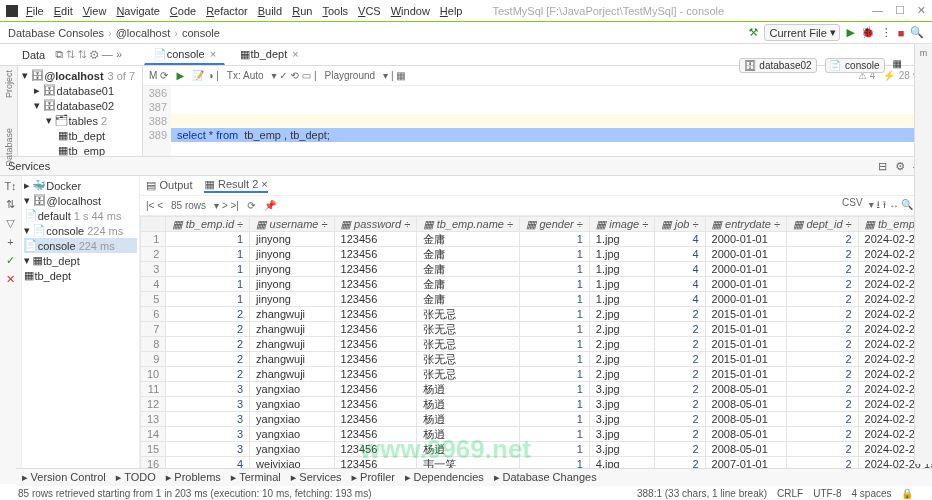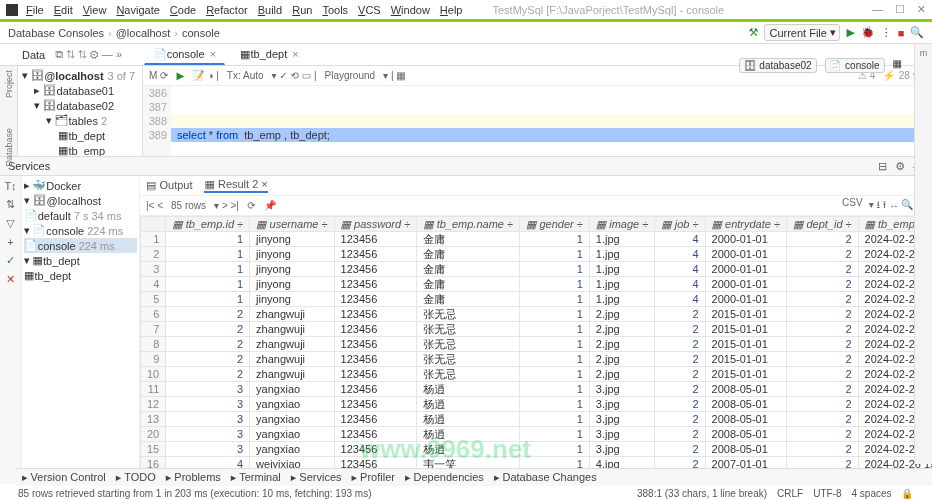--- a/index.html
+++ b/index.html
@@ -1,17 +1,17 @@
 <!DOCTYPE html>
 <html><head>
 <meta charset="utf-8">
 <style>
 * { margin: 0; padding: 0; box-sizing: border-box; font-family: -apple-system, "Segoe UI", Arial, sans-serif; }
 body { width: 932px; height: 500px; overflow: hidden; font-size: 11px; color: #333; background: #fff; position: relative; }
-.topbar { display: flex; align-items: center; height: 22px; padding: 0 6px; border-bottom: 3px solid #84cc16; }
+.topbar { display: flex; align-items: center; height: 22px; padding: 0 6px; border-bottom: 1px solid #84cc16; }
 .topbar .logo { width: 12px; height: 12px; background: #333; margin-right: 8px; }
 .menu-item { margin-right: 10px; cursor: default; }
 .menu-item u { text-decoration: underline; }
 .title-path { margin-left: 20px; color: #aaa; font-size: 11px; }
 .win-ctrl { margin-left: auto; display: flex; gap: 12px; color: #888; }
 .breadcrumb { display: flex; align-items: center; height: 22px; padding: 0 8px; border-bottom: 1px solid #ddd; font-size: 11px; }
 .bc-item { color: #444; }
 .bc-sep { margin: 0 4px; color: #aaa; }
 .toolbar-row { display: flex; align-items: center; height: 22px; padding: 0 6px; border-bottom: 1px solid #ddd; gap: 6px; }
 .tab { display: inline-flex; align-items: center; padding: 2px 8px; border: 1px solid transparent; border-bottom: 2px solid transparent; }
@@ -156,21 +156,21 @@
     <span>T↕</span>
     <span>⇅</span>
     <span>▽</span>
     <span>+</span>
     <span style="color:#2a8a2a">✓</span>
     <span style="color:#c33">✕</span>
   </div>
   <div class="svc-tree">
     <div class="row">▸ 🐳 <span>Docker</span></div>
     <div class="row">▾ 🗄 <span>@localhost</span></div>
-    <div class="row ind1">📄 <span>default</span> <span style="color:#999;margin-left:3px">7 s 34 ms</span></div>
+    <div class="row ind1">📄 <span>default</span> <span style="color:#999;margin-left:3px">1 s 44 ms</span></div>
     <div class="row ind1">▾ 📄 <span>console</span> <span style="color:#999;margin-left:3px">224 ms</span></div>
     <div class="row ind2 sel">📄 <span>console</span> <span style="color:#999;margin-left:3px">224 ms</span></div>
     <div class="row">▾ ▦ <span>tb_dept</span></div>
     <div class="row ind1">▦ <span>tb_dept</span></div>
   </div>
   <div class="results">
     <div class="res-tabs">
       <span>▤ <span>Output</span></span>
       <span style="border-bottom:2px solid #3b78e4">▦ <span>Result 2</span> ×</span>
     </div>
@@ -357,21 +357,21 @@
               <td>123456</td>
               <td>杨逍</td>
               <td class="num">1</td>
               <td>3.jpg</td>
               <td class="num">2</td>
               <td>2008-05-01</td>
               <td class="num">2</td>
               <td>2024-02-26 19:30:48</td>
             </tr>
             <tr>
-              <td class="rownum">20</td>
+              <td class="rownum">14</td>
               <td class="num">3</td>
               <td>yangxiao</td>
               <td>123456</td>
               <td>杨逍</td>
               <td class="num">1</td>
               <td>3.jpg</td>
               <td class="num">2</td>
               <td>2008-05-01</td>
               <td class="num">2</td>
               <td>2024-02-26 19:30:48</td>

